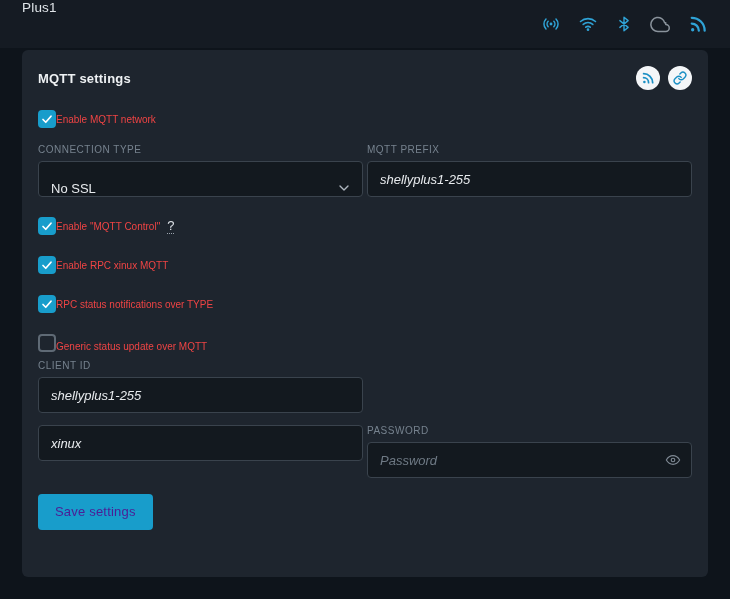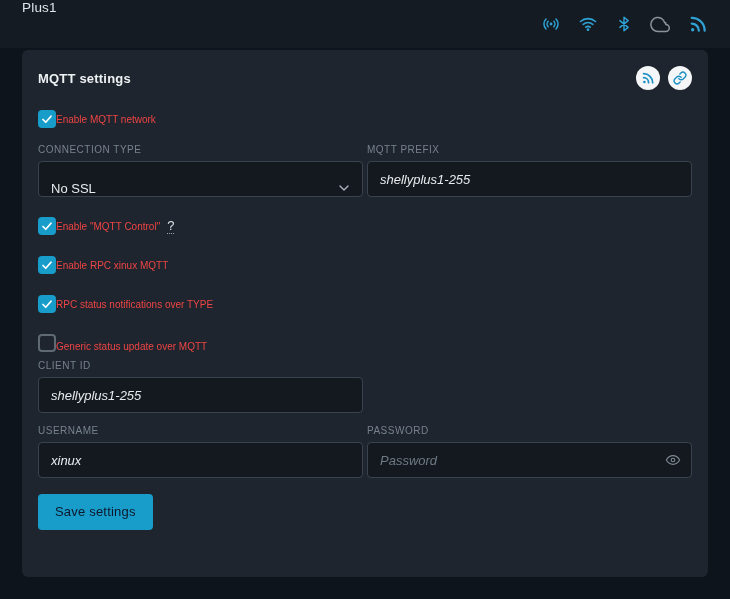--- a/index.html
+++ b/index.html
@@ -88,21 +88,21 @@
   .eye {
     position: absolute; right: 10px; top: 50%; transform: translateY(-50%);
     color: #7e8893; cursor: pointer; display: flex;
   }
   .pw-input { padding-right: 34px !important; }
 
   
   .save-btn {
     margin-top: 16px;
     display: inline-block;
-    background: #189dcb; color: #0f172a;
+    background: #189dcb; color: #4c1d95;
     font-size: 13px; font-family: "Liberation Sans", sans-serif;
     border: 0; border-radius: 4px;
     padding: 0 17px; height: 36px; line-height: 36px;
     cursor: pointer; letter-spacing: .2px;
   }
 </style>
 </head>
 <body>
 
 <div class="topbar">
@@ -238,21 +238,20 @@
       <div class="field-label">CLIENT ID</div>
       <div class="field">
         <input type="text" value="shellyplus1-255" style="">
       </div>
     </div>
   </div>
 
   
   <div class="grid2 g-mt12">
     <div>
-      <div class="field-label">USERNAME</div>
       <div class="field">
         <input type="text" value="xinux" style="">
       </div>
     </div>
     <div>
       <div class="field-label">PASSWORD</div>
       <div class="field">
         <input type="text" class="pw-input" placeholder="Password" style="">
         <span class="eye">
           <svg width="16" height="16" viewBox="0 0 24 24" fill="none" stroke="currentColor" stroke-width="1.7" stroke-linecap="round" stroke-linejoin="round">

